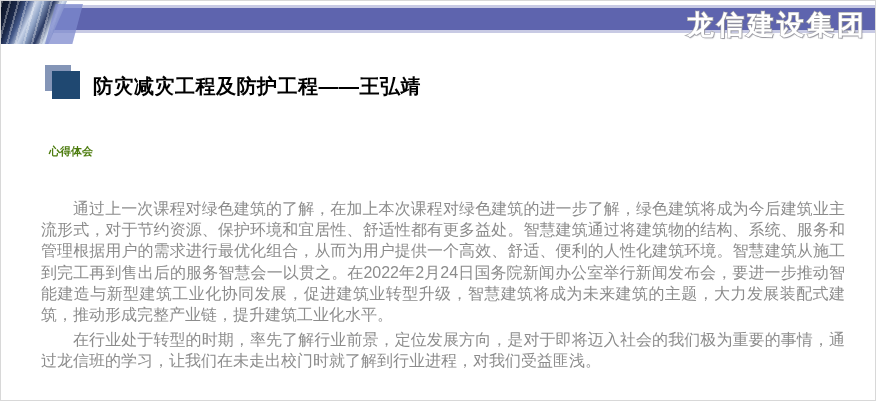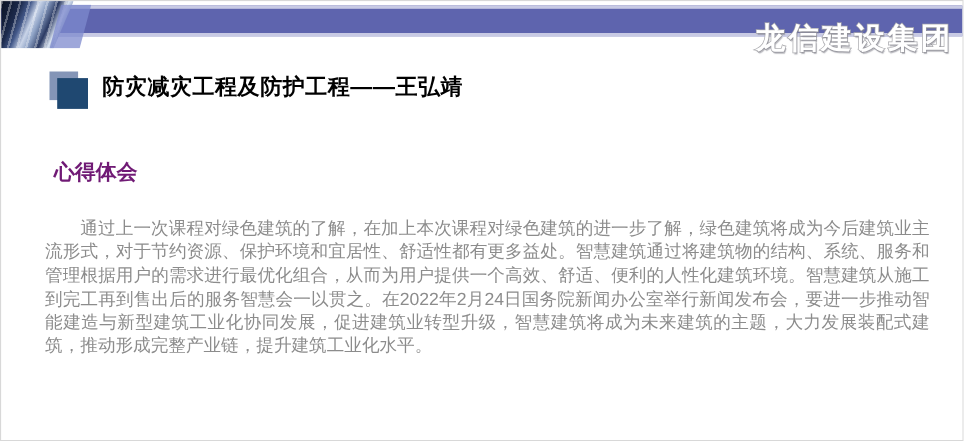--- a/index.html
+++ b/index.html
@@ -50,21 +50,21 @@
     position: absolute;
     top: 3px; left: 44px;
     width: 38px; height: 40px;
     clip-path: polygon(28% 0, 100% 0, 72% 100%, 0 100%);
     background: rgba(126, 138, 205, 0.75);
   }
 
   
   .logo {
     position: absolute;
-    top: 18px; right: 8px;
+    top: 8px; right: 8px;
     text-align: right;
     color: #ffffff;
     z-index: 3;
   }
   .logo .company {
     font-size: 27px;
     font-weight: bold;
     letter-spacing: 3px;
     line-height: 32px;
     -webkit-text-stroke: 1.3px #a9a9ad;
@@ -79,21 +79,21 @@
     -webkit-text-stroke: 1px #b4b4b8;
     paint-order: stroke fill;
     text-shadow: 1px 1px 1px rgba(140,140,150,0.55);
   }
 
   
   .title-row {
     position: absolute;
     top: 64px; left: 44px;
     display: flex;
-    align-items: flex-start;
+    align-items: flex-end;
   }
   .bullet { position: relative; width: 36px; height: 35px; }
   .bullet .sq-back {
     position: absolute; top: 0; left: 0;
     width: 26px; height: 26px;
     background: #8495B7;
   }
   .bullet .sq-front {
     position: absolute; top: 6px; left: 7px;
     width: 28px; height: 28px;
@@ -105,23 +105,23 @@
     font-weight: bold;
     color: #000000;
     white-space: nowrap;
     letter-spacing: 0.5px;
   }
 
   
   .section-heading {
     position: absolute;
     top: 143px; left: 48px;
-    font-size: 19px;
+    font-size: 11px;
     font-weight: bold;
-    color: #701a75;
+    color: #4d7c0f;
   }
 
   
   .body-text {
     position: absolute;
     top: 193px; left: 36px;
     width: 812px;
     font-size: 16px;
     line-height: 21.2px;
     color: #8C8C8C;
@@ -150,15 +150,16 @@
       <span class="sq-back"></span>
       <span class="sq-front"></span>
     </div>
     <h1 class="slide-title">防灾减灾工程及防护工程——王弘靖</h1>
   </div>
 
   <div class="section-heading">心得体会</div>
 
   <div class="body-text">
     <p>通过上一次课程对绿色建筑的了解，在加上本次课程对绿色建筑的进一步了解，绿色建筑将成为今后建筑业主流形式，对于节约资源、保护环境和宜居性、舒适性都有更多益处。智慧建筑通过将建筑物的结构、系统、服务和管理根据用户的需求进行最优化组合，从而为用户提供一个高效、舒适、便利的人性化建筑环境。智慧建筑从施工到完工再到售出后的服务智慧会一以贯之。在2022年2月24日国务院新闻办公室举行新闻发布会，要进一步推动智能建造与新型建筑工业化协同发展，促进建筑业转型升级，智慧建筑将成为未来建筑的主题，大力发展装配式建筑，推动形成完整产业链，提升建筑工业化水平。</p>
+    <p>在行业处于转型的时期，率先了解行业前景，定位发展方向，是对于即将迈入社会的我们极为重要的事情，通过龙信班的学习，让我们在未走出校门时就了解到行业进程，对我们受益匪浅。</p>
   </div>
 
 </div>
 
 </body></html>

